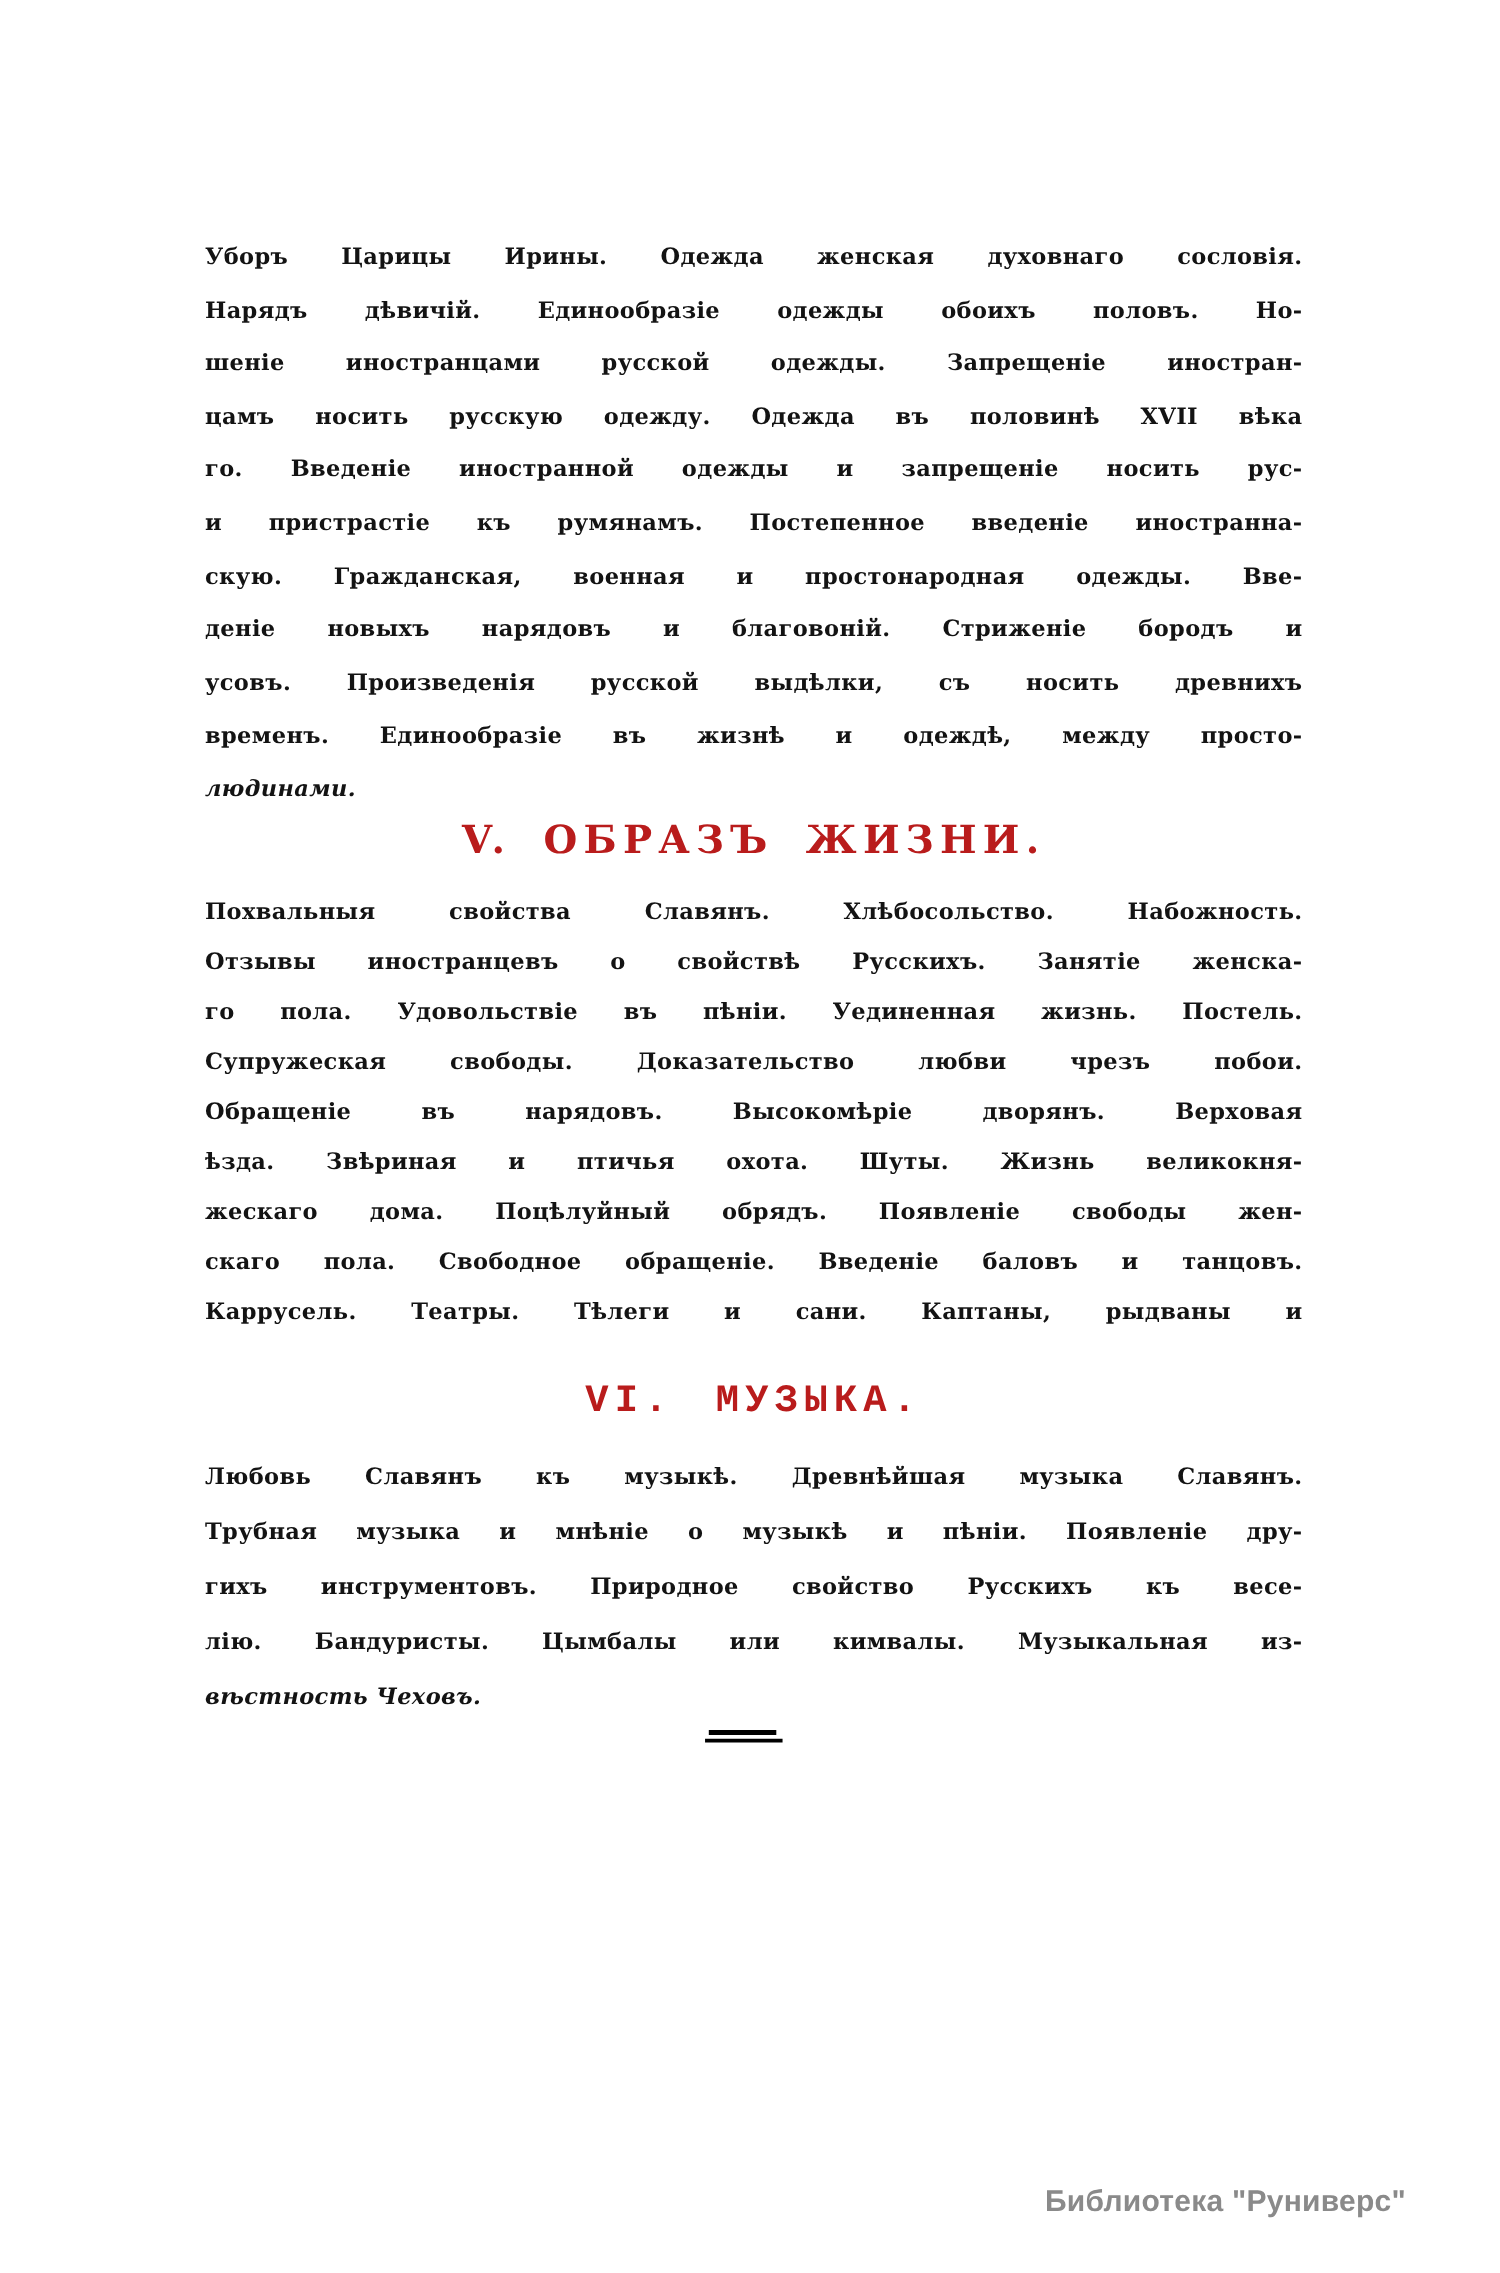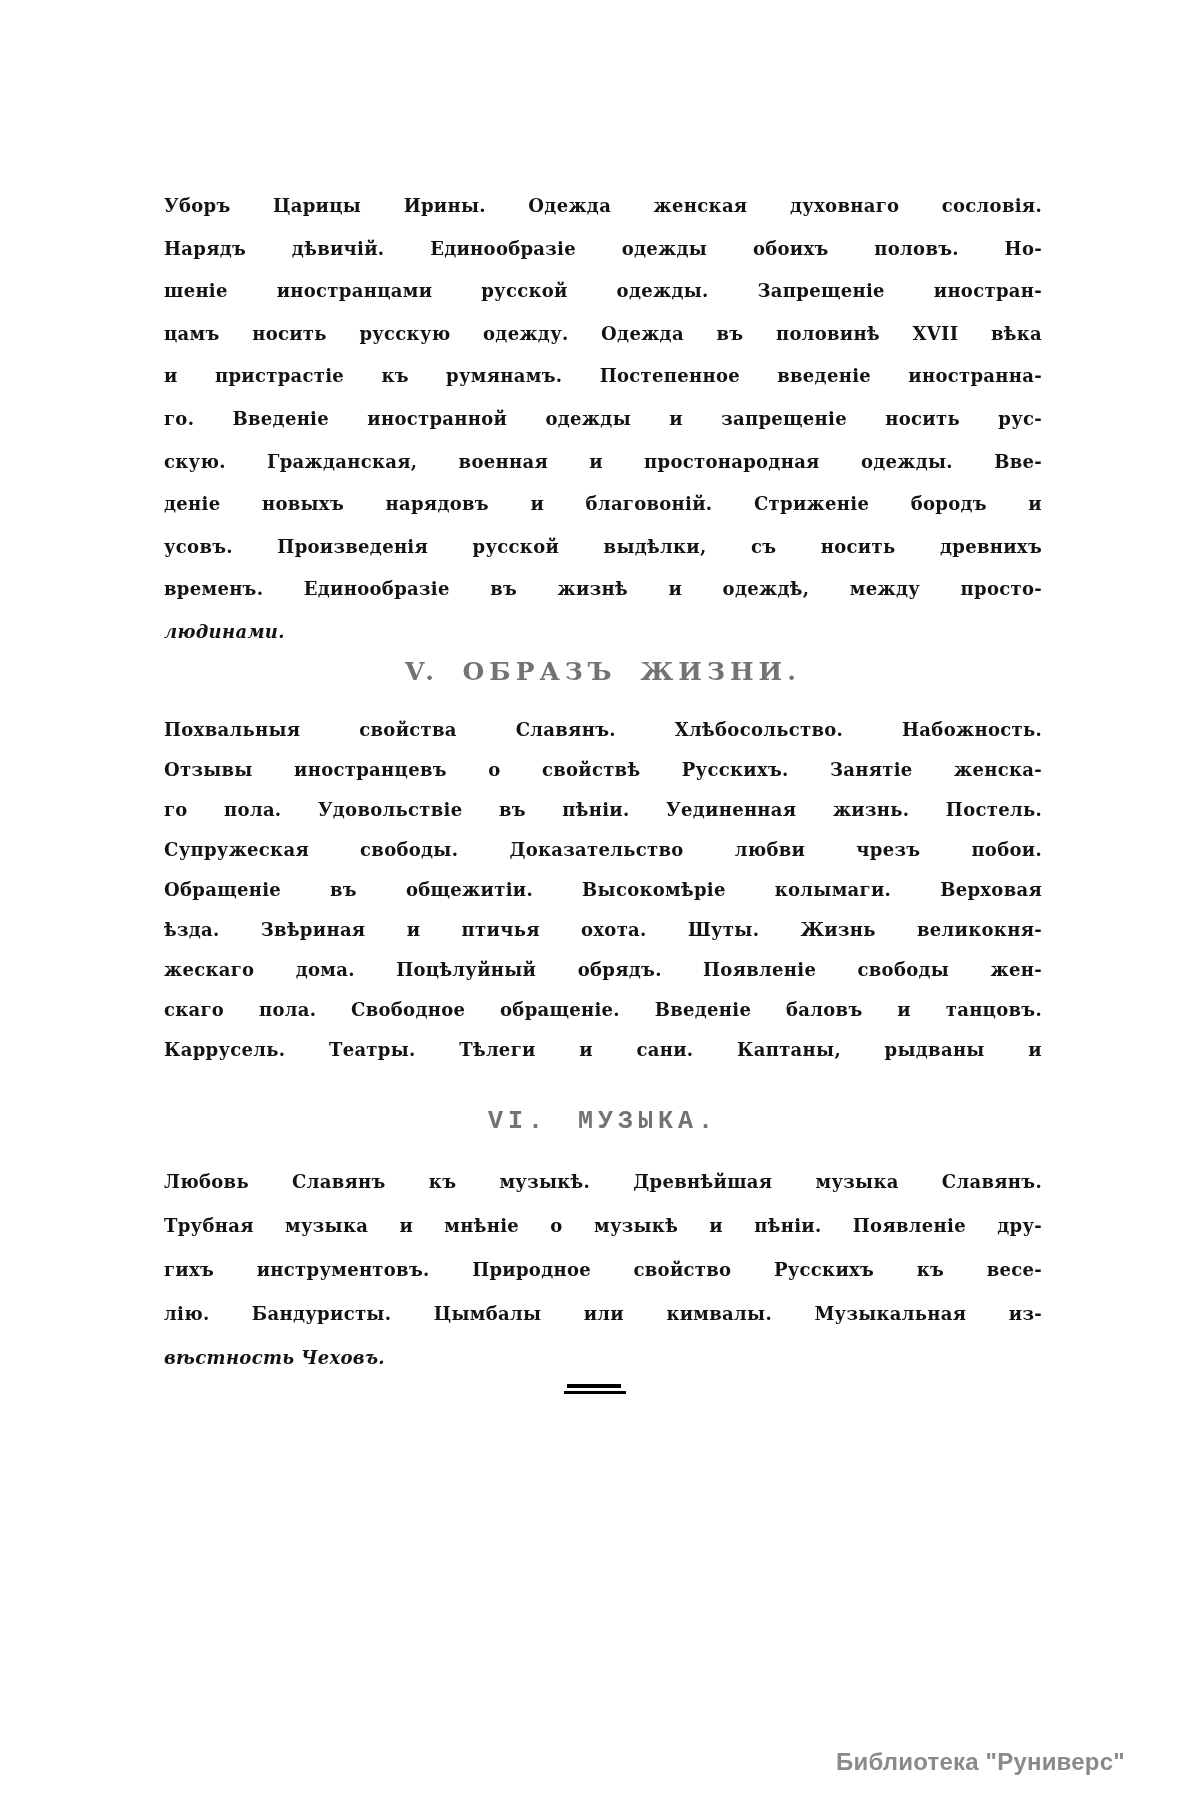--- a/index.html
+++ b/index.html
@@ -31,26 +31,26 @@
     white-space: normal;
   }
   .p-intro .tline { line-height: 42.6px; }
   .p-v .tline     { line-height: 40px; }
   .p-vi .tline    { line-height: 44px; }
   .tline.endline  { text-align-last: left; font-style: italic; }
   .section-heading {
     position: absolute;
     width: 100%;
     text-align: center;
-    font-size: 25px;
+    font-size: 31px;
     font-weight: 700;
     letter-spacing: 5px;
     word-spacing: 10px;
     line-height: 44px;
-    color: #737373;
+    color: #b91c1c;
   }
   .heading-v  { top: 650px; }
   .heading-vi { top: 1100px; font-family: Liberation Mono, monospace; }
   .divider {
     position: absolute;
     top: 1384px;
     left: 50%;
     transform: translateX(-58%);
     width: 62px;
   }
@@ -76,37 +76,37 @@
 <body>
 
 <div class="page">
   <div class="content">
 
     <div class="para p-intro">
       <div class="tline">Уборъ Царицы Ирины. Одежда женская духовнаго сословія.</div>
       <div class="tline">Нарядъ дѣвичій. Единообразіе одежды обоихъ половъ. Но-</div>
       <div class="tline">шеніе иностранцами русской одежды. Запрещеніе иностран-</div>
       <div class="tline">цамъ носить русскую одежду. Одежда въ половинѣ XVII вѣка</div>
+      <div class="tline">го. Введеніе иностранной одежды и запрещеніе носить рус-</div>
       <div class="tline">и пристрастіе къ румянамъ. Постепенное введеніе иностранна-</div>
-      <div class="tline">го. Введеніе иностранной одежды и запрещеніе носить рус-</div>
       <div class="tline">скую. Гражданская, военная и простонародная одежды. Вве-</div>
       <div class="tline">деніе новыхъ нарядовъ и благовоній. Стриженіе бородъ и</div>
       <div class="tline">усовъ. Произведенія русской выдѣлки, съ носить древнихъ</div>
       <div class="tline">временъ. Единообразіе въ жизнѣ и одеждѣ, между просто-</div>
       <div class="tline endline">людинами.</div>
     </div>
 
     <div class="section-heading heading-v">V. ОБРАЗЪ ЖИЗНИ.</div>
 
     <div class="para p-v">
       <div class="tline">Похвальныя свойства Славянъ. Хлѣбосольство. Набожность.</div>
       <div class="tline">Отзывы иностранцевъ о свойствѣ Русскихъ. Занятіе женска-</div>
       <div class="tline">го пола. Удовольствіе въ пѣніи. Уединенная жизнь. Постель.</div>
       <div class="tline">Супружеская свободы. Доказательство любви чрезъ побои.</div>
-      <div class="tline">Обращеніе въ общежитіи. Высокомѣріе колымаги. Верховая</div>
+      <div class="tline">Обращеніе въ нарядовъ. Высокомѣріе дворянъ. Верховая</div>
       <div class="tline">ѣзда. Звѣриная и птичья охота. Шуты. Жизнь великокня-</div>
       <div class="tline">жескаго дома. Поцѣлуйный обрядъ. Появленіе свободы жен-</div>
       <div class="tline">скаго пола. Свободное обращеніе. Введеніе баловъ и танцовъ.</div>
       <div class="tline">Каррусель. Театры. Тѣлеги и сани. Каптаны, рыдваны и</div>
     </div>
 
     <div class="section-heading heading-vi">VI. МУЗЫКА.</div>
 
     <div class="para p-vi">
       <div class="tline">Любовь Славянъ къ музыкѣ. Древнѣйшая музыка Славянъ.</div>

